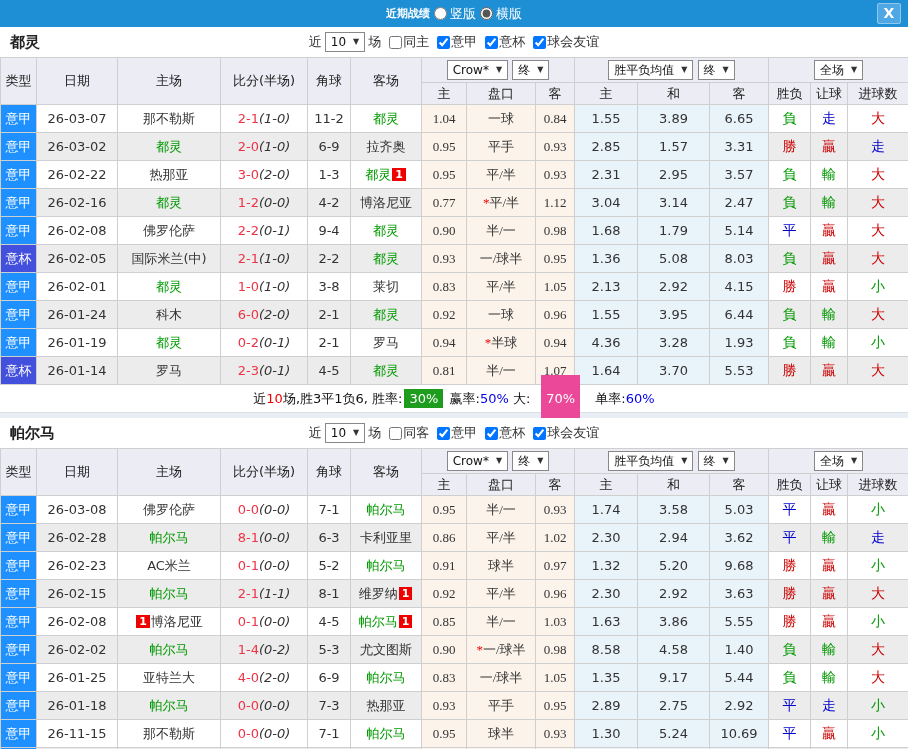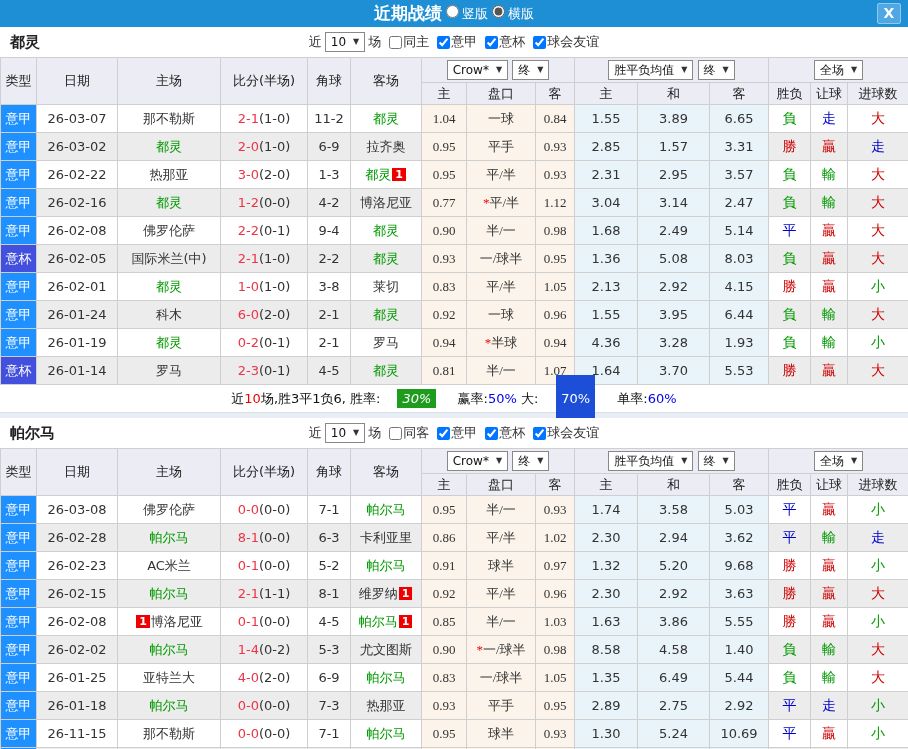--- a/index.html
+++ b/index.html
@@ -6,22 +6,22 @@
   html,body { margin:0; padding:0; }
   body {
     width:908px; background:#fff; color:#333;
     font-family:"DejaVu Sans","Liberation Sans",sans-serif; font-size:13px;
   }
   
   .titlebar {
     height:27px; background:#1E8FD5; position:relative;
     display:flex; align-items:center; justify-content:center; color:#fff;
   }
-  .titlebar .title { font-weight:bold; font-size:17px; }
-  .titlebar label { display:inline-flex; margin-left:4px; font-size:13px; cursor:pointer; }
+  .titlebar .title { font-weight:bold; font-size:11px; }
+  .titlebar label { display:inline-flex; align-items:center; margin-left:4px; font-size:13px; cursor:pointer; }
   .titlebar input[type=radio] { width:13px; height:13px; margin:0 3px 0 0; accent-color:#555; }
   .close-btn {
     position:absolute; right:7px; top:3px; width:24px; height:21px;
     background:#4FA8E4; border:1px solid #90C8EE; border-radius:2px;
     color:#fff; font-weight:bold; text-align:center; line-height:19px; font-size:14px; cursor:pointer;
   }
   
   .filter-row { height:30px; position:relative; display:flex; align-items:center; background:#fff; }
   .filter-row .team { position:absolute; left:10px; font-weight:bold; font-size:15px; color:#222; }
   .filter-row .controls { margin:0 auto; display:flex; align-items:center; gap:3px; }
@@ -40,34 +40,34 @@
   tbody td { height:28px; font-size:13px; }
   tr.odd  td { background:#FFFFFF; }
   tr.even td { background:#ECECEC; }
   td.lg { color:#fff; font-size:13px; }
   td.lg-jia { background:#1E90FF !important; }
   td.lg-bei { background:#4350DE !important; }
   td.cream { background:#FCF4EB !important;font-family:Liberation Serif, serif; }
   td.lblue { background:#E9F3FA !important; }
   .focal { color:#009900; }
   .ft { color:#EE3344; }
-  .ht { color:#333; }
+  .ht { color:#333;font-style:italic; }
   .badge {
     display:inline-block; background:#EE0000; color:#fff; font-weight:bold;
     font-size:11px; line-height:13px; padding:0 3px; margin:0 1px; vertical-align:1px;
   }
   .star { color:#EE0000; }
   td.res { font-size:14px; }
   .c-red { color:#CC0000; } .c-green { color:#009900; } .c-blue { color:#0000CC; }
   
   .summary { height:27px; display:flex; align-items:center; justify-content:center; background:#fff; font-size:13px; color:#111; }
   .summary span { white-space:pre; }
   .s-red { color:#EE0000; } .s-blue { color:#0000EE; }
-  .s-bg-green { background:#1E9C1E; color:#fff; padding:2px 5px; margin:0 17px;font-style:italic; }
-  .s-bg-red   { background:#1d4ed8; color:#fff; padding:16px 5px; margin:0 18px; }
+  .s-bg-green { background:#1E9C1E; color:#fff; padding:2px 5px; margin:0 2px; }
+  .s-bg-red   { background:#ec4899; color:#fff; padding:16px 5px; margin:0 11px; }
   .separator { height:6px; background:#E8EEF3; border-top:1px solid #D8E0E8; }
 </style>
 </head>
 <body>
 
 <div class="titlebar">
   <span class="title">近期战绩</span>
   <label>
     <input type="radio" name="layout" style="">
     <span>竖版</span>
@@ -237,21 +237,21 @@
           <td class="lg lg-jia">意甲</td>
           <td>26-02-08</td>
           <td><span>佛罗伦萨</span></td>
           <td><span class="ft">2-2</span><span class="ht">(0-1)</span></td>
           <td>9-4</td>
           <td><span class="focal">都灵</span></td>
           <td class="cream">0.90</td>
           <td class="cream"><span>半/一</span></td>
           <td class="cream">0.98</td>
           <td class="lblue">1.68</td>
-          <td class="lblue">2.49</td>
+          <td class="lblue">1.79</td>
           <td class="lblue">5.14</td>
           <td class="res c-blue">平</td>
           <td class="res c-red">贏</td>
           <td class="res c-red">大</td>
         </tr>
         <tr class="even">
           <td class="lg lg-bei">意杯</td>
           <td>26-02-05</td>
           <td><span>国际米兰(中)</span></td>
           <td><span class="ft">2-1</span><span class="ht">(1-0)</span></td>
@@ -545,21 +545,21 @@
           <td class="lg lg-jia">意甲</td>
           <td>26-01-25</td>
           <td><span>亚特兰大</span></td>
           <td><span class="ft">4-0</span><span class="ht">(2-0)</span></td>
           <td>6-9</td>
           <td><span class="focal">帕尔马</span></td>
           <td class="cream">0.83</td>
           <td class="cream"><span>一/球半</span></td>
           <td class="cream">1.05</td>
           <td class="lblue">1.35</td>
-          <td class="lblue">6.49</td>
+          <td class="lblue">9.17</td>
           <td class="lblue">5.44</td>
           <td class="res c-green">負</td>
           <td class="res c-green">輸</td>
           <td class="res c-red">大</td>
         </tr>
         <tr class="even">
           <td class="lg lg-jia">意甲</td>
           <td>26-01-18</td>
           <td><span class="focal">帕尔马</span></td>
           <td><span class="ft">0-0</span><span class="ht">(0-0)</span></td>

